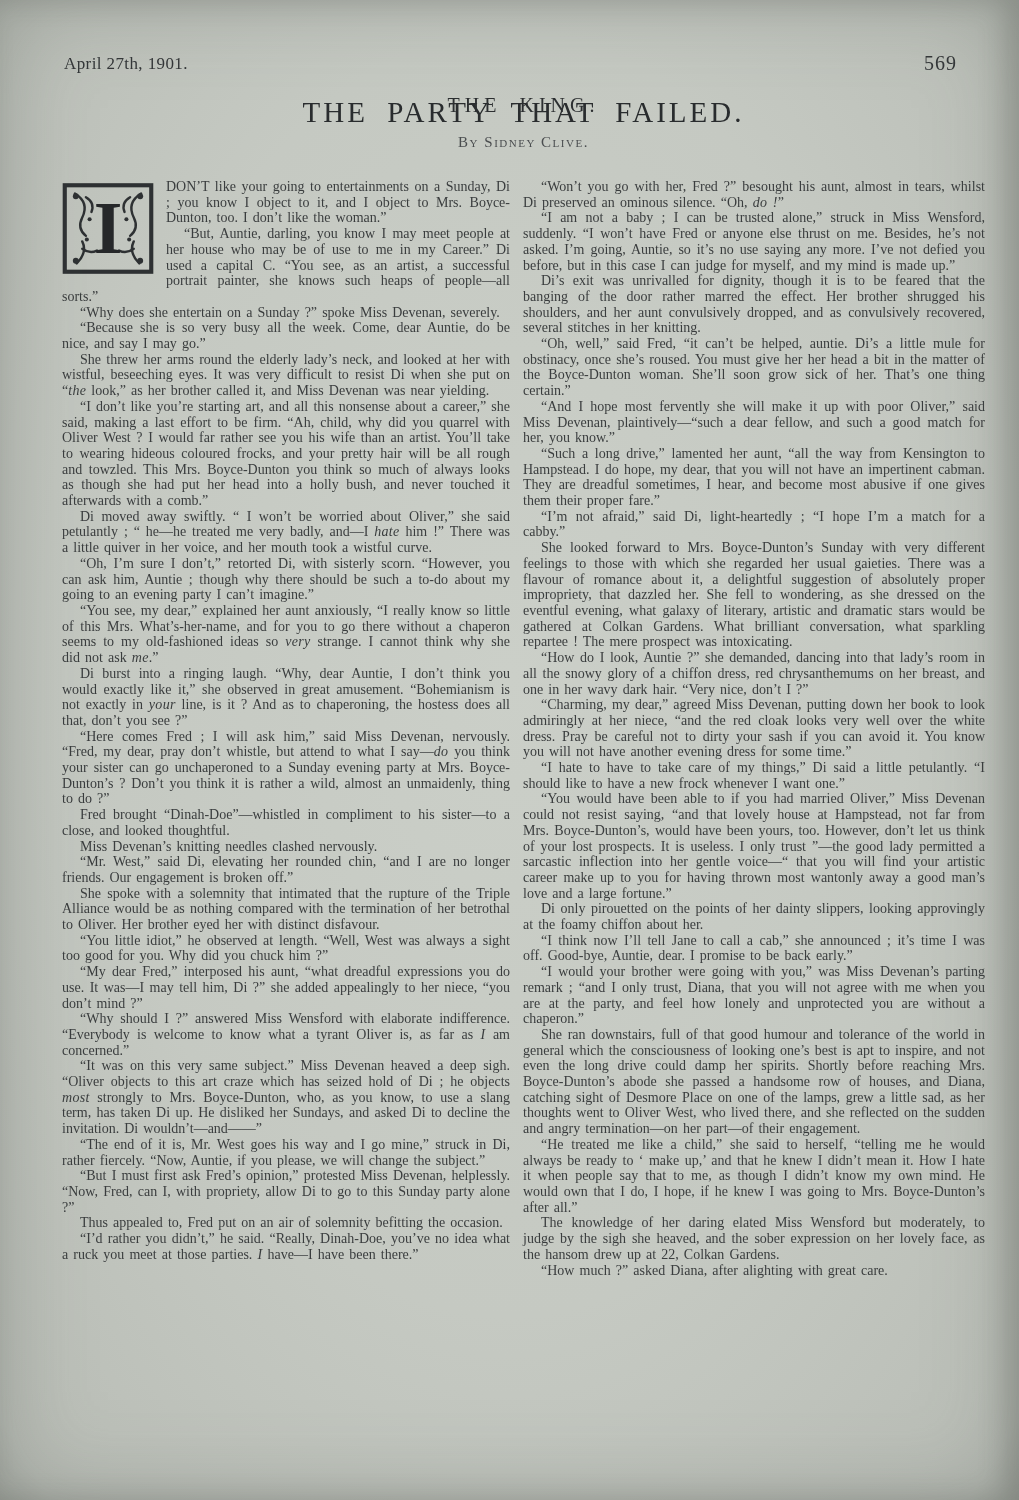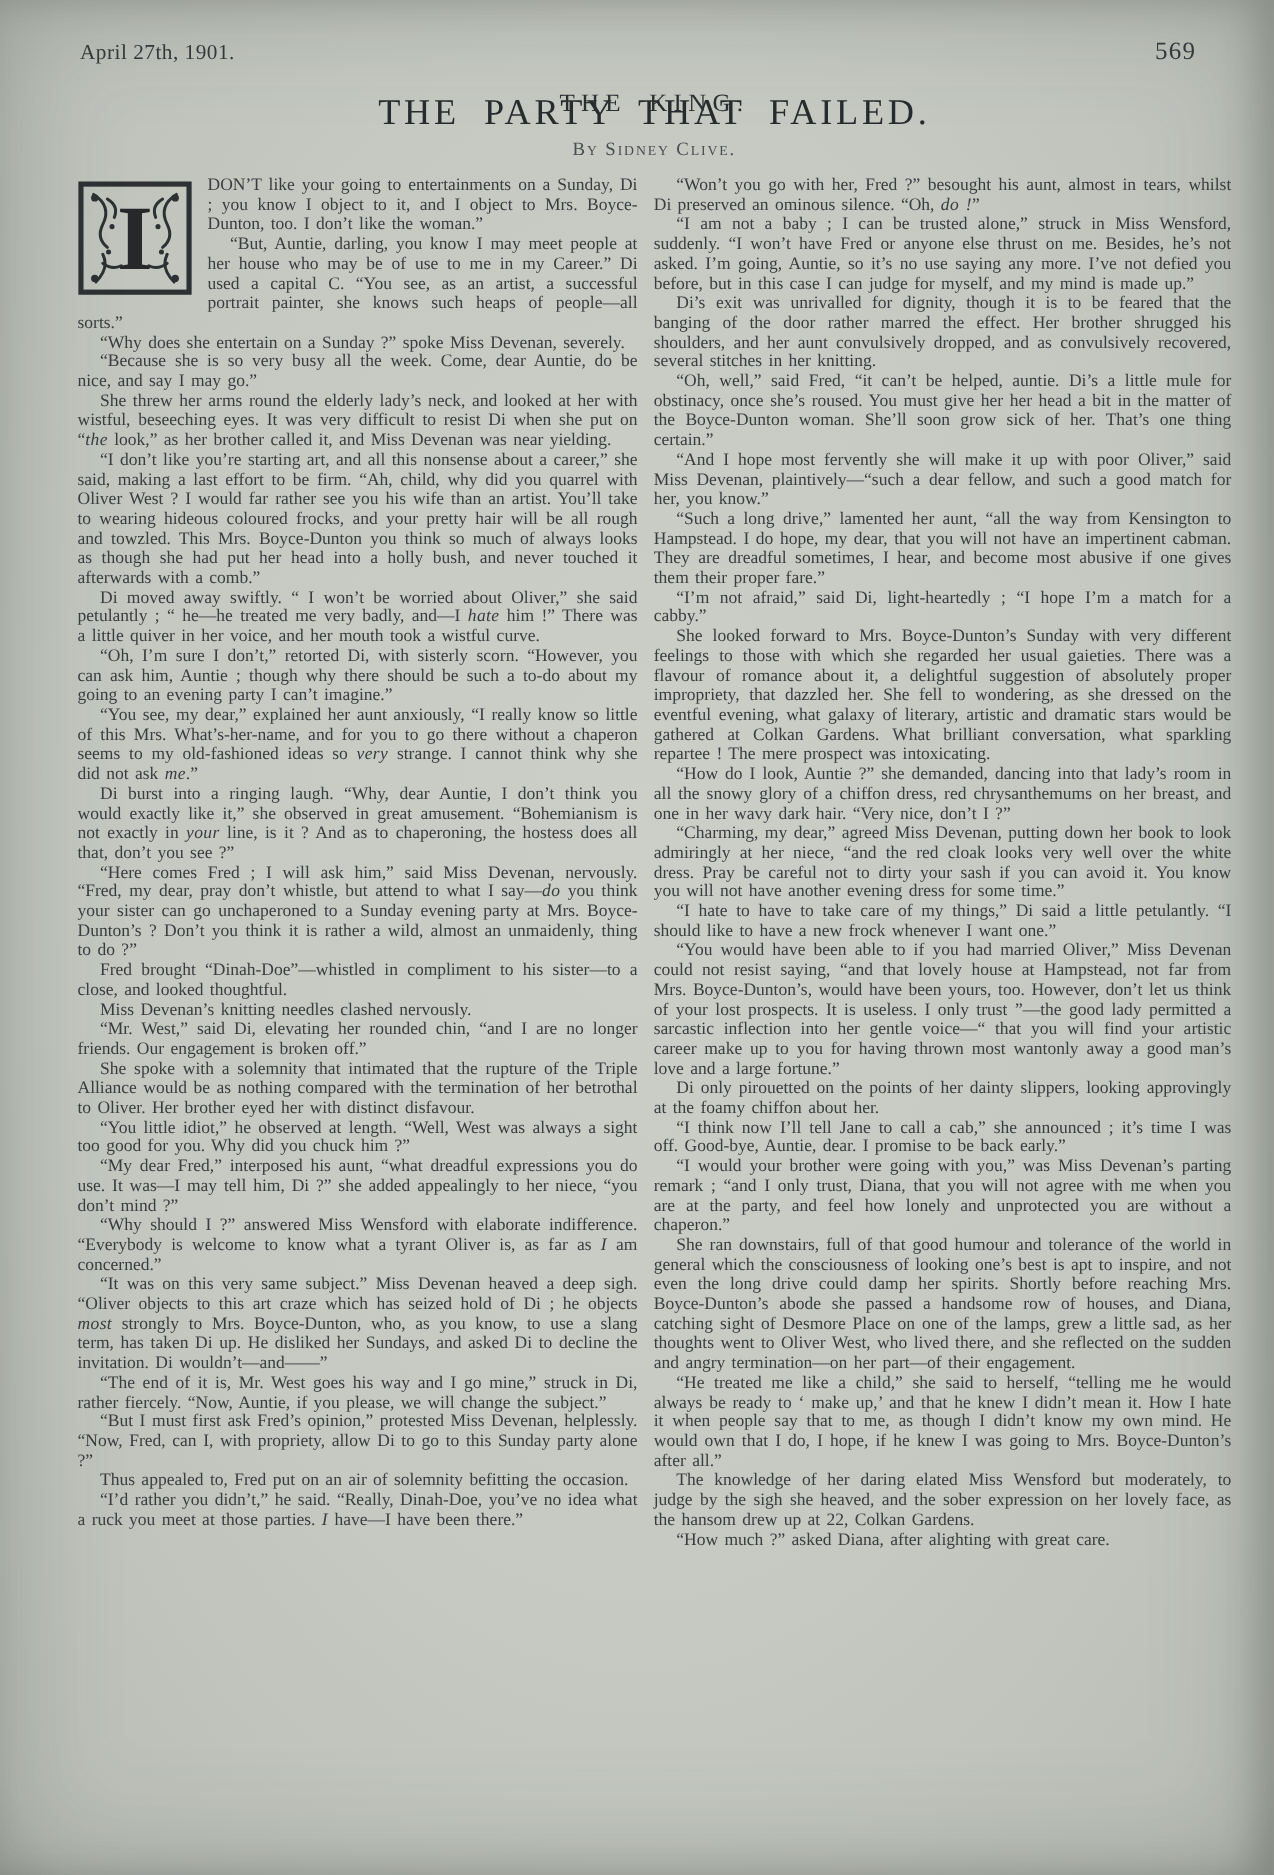--- a/index.html
+++ b/index.html
@@ -8,21 +8,21 @@
     background:#c6cac3;
     background-image:radial-gradient(ellipse at 50% 45%, #cbcfc8 0%, #c5c9c2 55%, #b9bdb6 95%, #aeb2ab 100%);
     font-family:"Liberation Serif","DejaVu Serif",serif;
     color:#3a3d3e;
     overflow:hidden;
     position:relative;
   }
   .page{
     box-sizing:border-box;
     width:1019px;height:1500px;
-    padding:26px 34px 20px 62px;
+    padding:48px 34px 20px 62px;
     position:relative;
   }
   
   .header-row{
     position:relative;height:30px;margin-bottom:6px;color:#333638;
   }
   .header-date{
     position:absolute;left:2px;top:6px;
     font-size:17px;letter-spacing:.4px;
   }
@@ -36,21 +36,21 @@
   
   .article-title{
     text-align:center;
     font-size:29px;letter-spacing:3px;word-spacing:9px;
     color:#292c2e;margin-top:18px;
   }
   .article-byline{
     text-align:center;
     font-variant:small-caps;
     font-size:15px;letter-spacing:1.5px;
-    color:#4a4d4f;margin-top:5px;margin-bottom:12px;
+    color:#4a4d4f;margin-top:5px;margin-bottom:28px;
   }
   
   .cols{display:flex;gap:13px;}
   .col{flex:0 0 auto;}
   .col-left{width:448px;}
   .col-right{width:462px;}
   .para{
     margin:0;
     font-size:14px;line-height:15.7px;
     text-align:justify;

